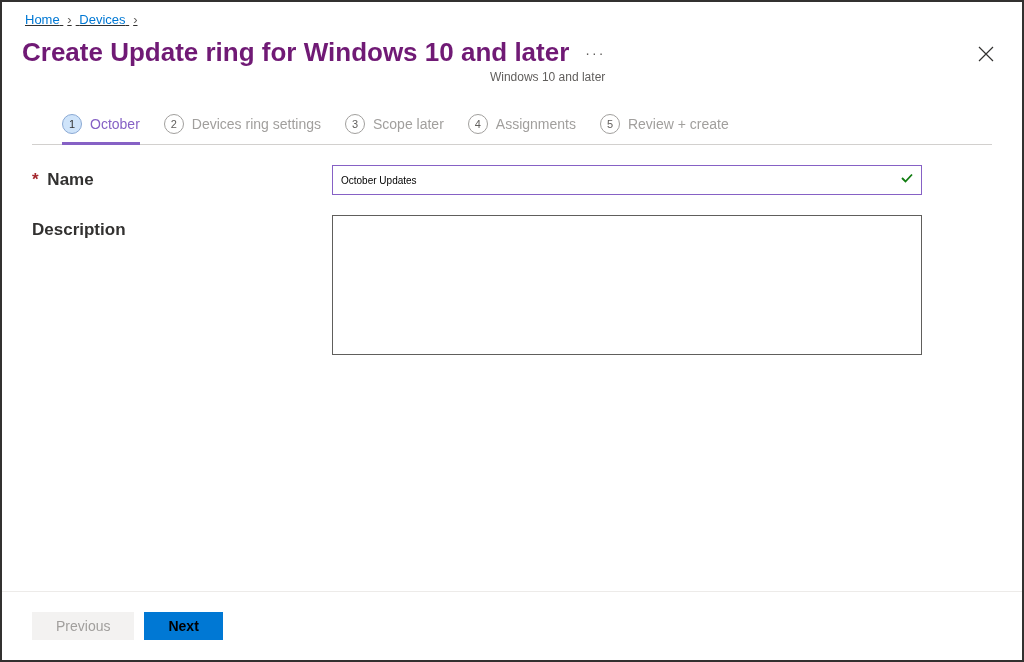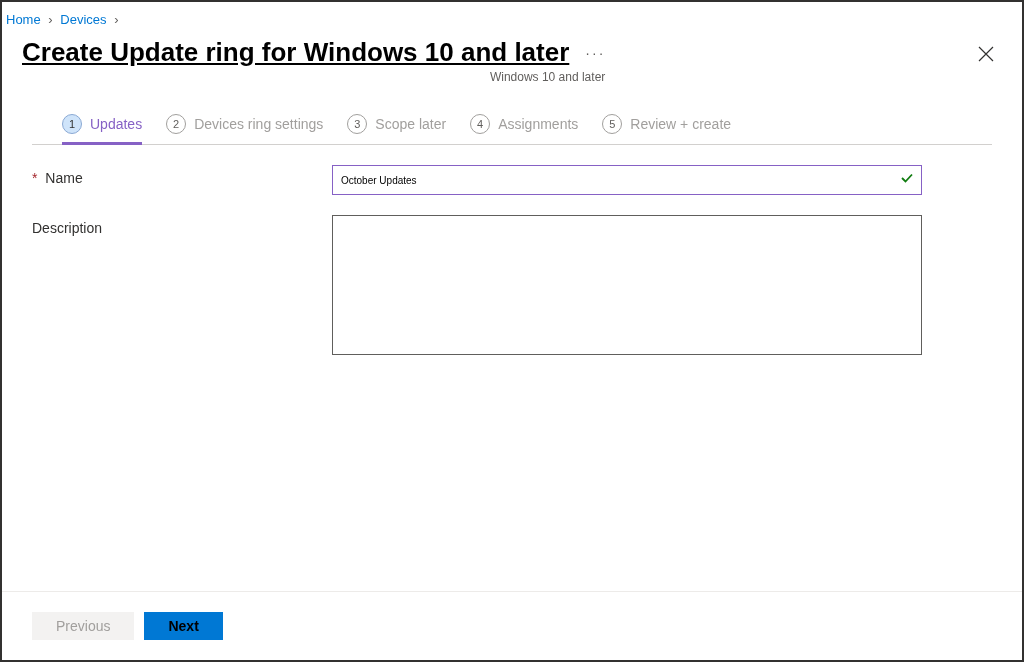--- a/index.html
+++ b/index.html
@@ -15,22 +15,23 @@
     }
     .window {
       width: 1024px;
       height: 662px;
       border: 2px solid #323130;
       position: relative;
       display: flex;
       flex-direction: column;
     }
     .breadcrumb {
-      padding: 10px 20px 4px 4px;
+      padding: 10px 20px 4px 23px;
       font-size: 13px;
+      text-decoration: underline;
     }
     .breadcrumb a {
       color: #0078d4;
       text-decoration: none;
     }
     .breadcrumb-sep {
       color: #605e5c;
       margin: 0 4px;
     }
     .header {
@@ -43,22 +44,21 @@
       display: flex;
       flex-direction: column;
     }
     .header-title-row {
       display: flex;
       align-items: center;
     }
     .page-title {
       font-size: 26px;
       font-weight: 600;
-      color: #000000;
-      text-decoration: underline;
+      color: #701a75;
     }
     .title-ellipsis {
       margin-left: 16px;
       color: #605e5c;
       font-size: 14px;
       letter-spacing: 2px;
     }
     .subtitle {
       font-size: 12px;
       color: #605e5c;
@@ -120,22 +120,23 @@
       flex: 1;
     }
     .form-row {
       display: flex;
       align-items: flex-start;
       margin-bottom: 20px;
     }
     .form-label {
       width: 300px;
       padding-top: 5px;
-      font-size: 14px;
-      color: #323130;
+      font-size: 17px;
+      color: #323130;
+      font-weight: bold;
     }
     .required-star {
       color: #a4262c;
       margin-right: 4px;
     }
     .input-wrap {
       position: relative;
       flex: 1;
       max-width: 590px;
     }
@@ -214,21 +215,21 @@
     <button class="close-btn">
       <svg width="16" height="16" viewBox="0 0 16 16">
           <path d="M1 1 L15 15 M15 1 L1 15" stroke="#323130" stroke-width="1.2" fill="none"></path>
         </svg>
     </button>
   </div>
 
   <div class="wizard-tabs">
     <div class="tab active">
       <span class="tab-number">1</span>
-      <span>Updates</span>
+      <span>October</span>
     </div>
     <div class="tab">
       <span class="tab-number">2</span>
       <span>Devices ring settings</span>
     </div>
     <div class="tab">
       <span class="tab-number">3</span>
       <span>Scope later</span>
     </div>
     <div class="tab">

